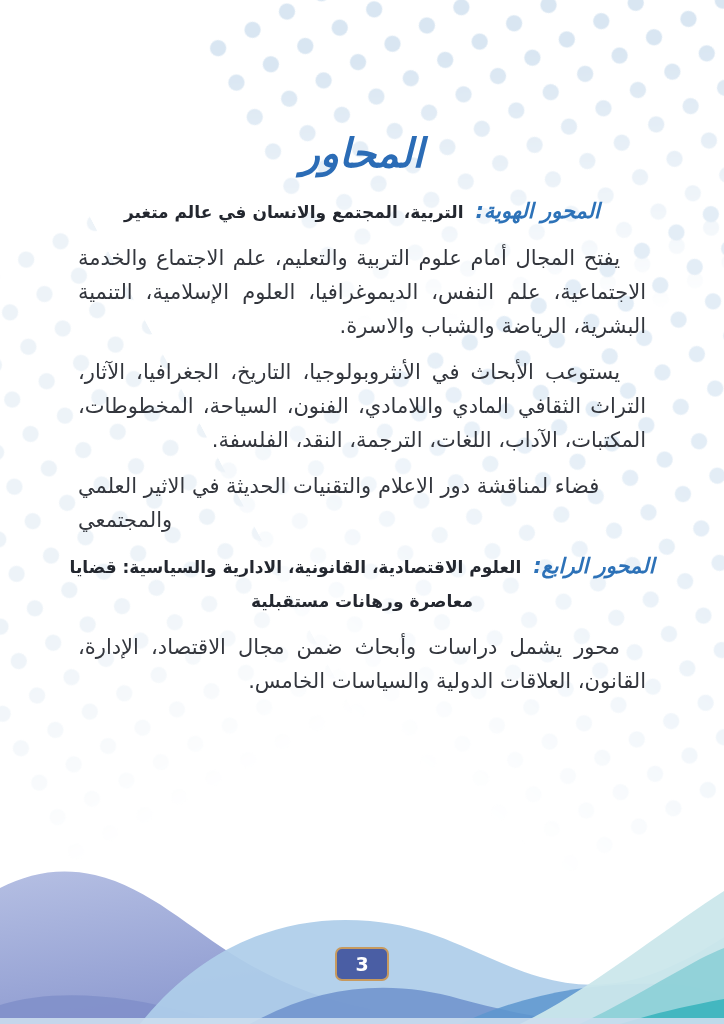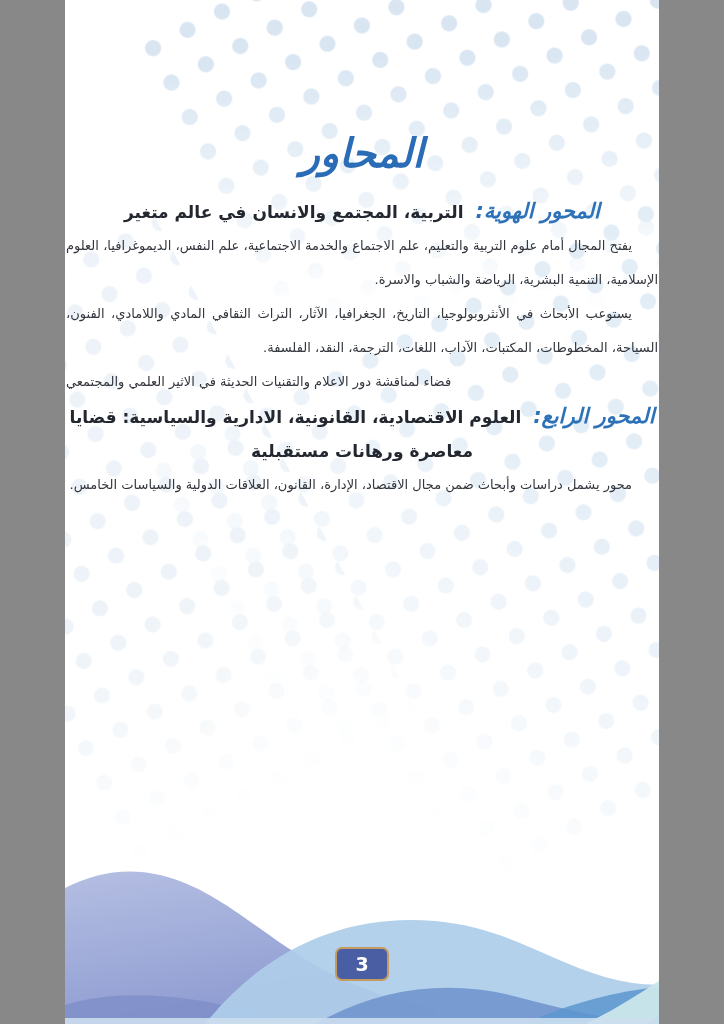--- a/index.html
+++ b/index.html
@@ -1,19 +1,19 @@
 <!DOCTYPE html>
 <html lang="ar"><head>
 <meta charset="utf-8">
 <style>
   html,body{margin:0;padding:0;}
   body{background:#888;}
   .page{
     position:relative;
-    width:594px;height:1024px;
+    width:724px;height:1024px;
     margin:0 auto;
     background:#ffffff;
     overflow:hidden;
     font-family:"DejaVu Sans", sans-serif;
   }
   
   .dots{
     position:absolute;
     background-image:radial-gradient(circle, var(--dotc) 7.5px, transparent 8.6px);
     background-size:39px 39px;
@@ -54,22 +54,22 @@
     margin:0;text-align:center;
     font-size:17px;line-height:34px;font-weight:bold;
     color:#23272f;
   }
   .axis-heading .lead{
     color:#2d72b8;
     font-size:21px;font-style:italic;font-weight:bold;
     margin-left:6px;
   }
   .axis-desc{
-    margin:0;
-    font-size:13px;line-height:34px;
+    margin:12px;
+    font-size:21px;line-height:34px;
     color:#33363d;
     text-align:justify;
     text-indent:26px;
   }
   .axis-desc.center{text-align:left;text-indent:0;}
   .axis-desc.left-align{text-align:left;text-indent:0;}
   
   .waves{
     position:absolute;left:0;bottom:0;width:724px;height:215px;
     z-index:1;pointer-events:none;display:block;

